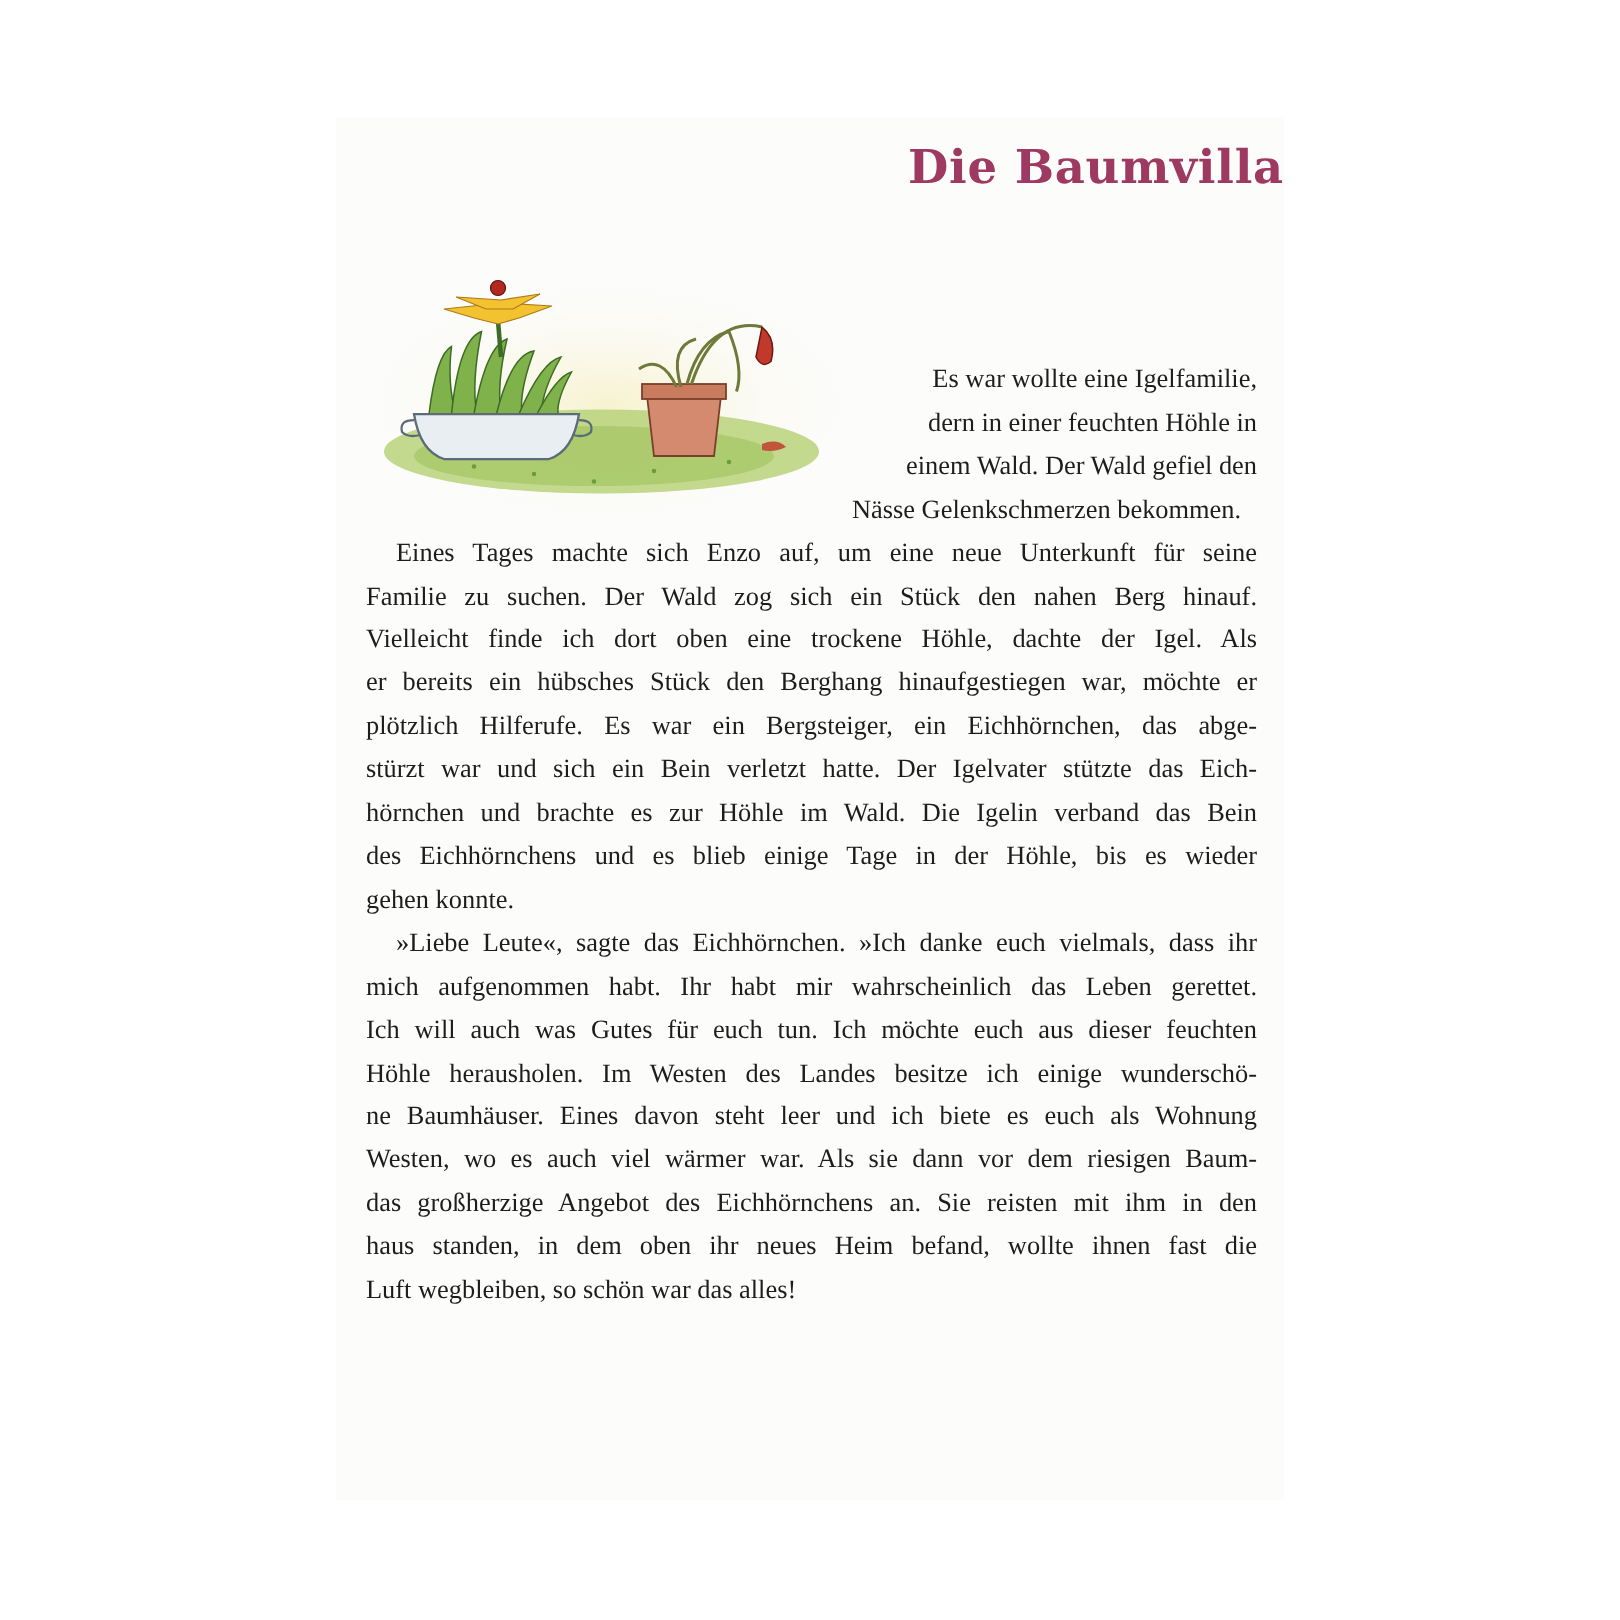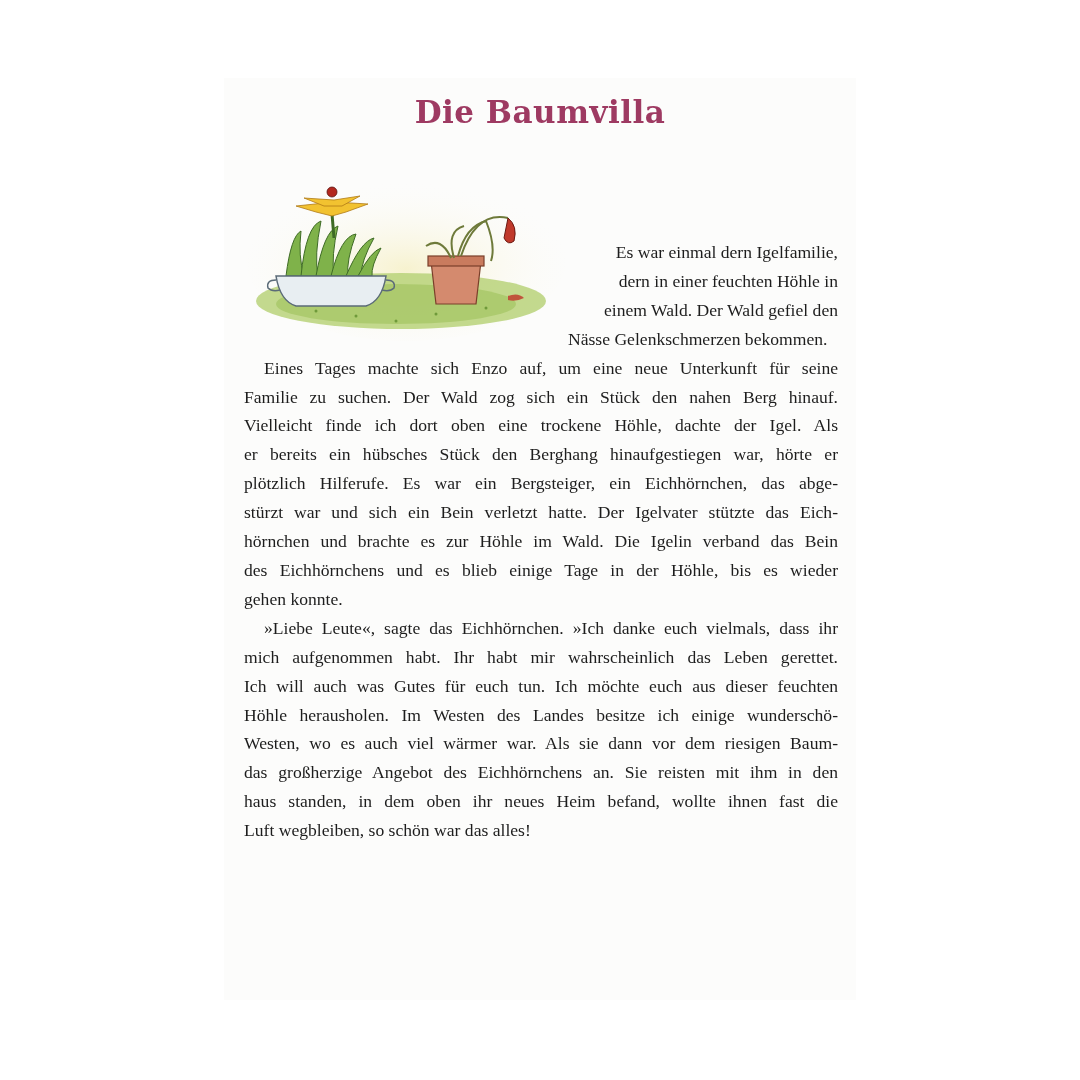--- a/index.html
+++ b/index.html
@@ -12,21 +12,21 @@
     }
     .page {
       position: absolute;
       left: 224px; top: 78px;
       width: 632px; height: 922px;
       background: #fcfcfb;
     }
     .title {
       position: absolute;
       left: 0; right: 0; top: 16px;
-      text-align: center;
+      text-align: right;
       font-family: "DejaVu Serif", "Liberation Serif", serif;
       font-weight: bold;
       font-size: 31px;
       letter-spacing: 0.5px;
       color: #9e3a62;
       margin: 0;
     }
     .illustration {
       position: absolute;
       left: 22px; top: 98px;
@@ -112,42 +112,43 @@
     </g>
     <path d="M262 42 Q272 50 268 65 Q262 70 258 62 Z" fill="#c0392b" stroke="#6b1a12" stroke-width="1"></path>
 
     <path d="M262 120 Q272 116 278 122 Q270 126 262 124 Z" fill="#c0543c"></path>
   </svg>
 
   <div class="text">
     <div class="float-spacer"></div>
 
     <p class="para">
-      <span class="line r">Es war einmal dern Igelfamilie,</span>
+      <span class="line r">Es war wollte eine Igelfamilie,</span>
       <span class="line r">dern in einer feuchten Höhle in</span>
       <span class="line r">einem Wald. Der Wald gefiel den</span>
       <span class="line last">Nässe Gelenkschmerzen bekommen.</span>
     </p>
 
     <p class="para">
       <span class="line" style="padding-left:20px">Eines Tages machte sich Enzo auf, um eine neue Unterkunft für seine</span>
       <span class="line">Familie zu suchen. Der Wald zog sich ein Stück den nahen Berg hinauf.</span>
       <span class="line">Vielleicht finde ich dort oben eine trockene Höhle, dachte der Igel. Als</span>
-      <span class="line">er bereits ein hübsches Stück den Berghang hinaufgestiegen war, hörte er</span>
+      <span class="line">er bereits ein hübsches Stück den Berghang hinaufgestiegen war, möchte er</span>
       <span class="line">plötzlich Hilferufe. Es war ein Bergsteiger, ein Eichhörnchen, das abge-</span>
       <span class="line">stürzt war und sich ein Bein verletzt hatte. Der Igelvater stützte das Eich-</span>
       <span class="line">hörnchen und brachte es zur Höhle im Wald. Die Igelin verband das Bein</span>
       <span class="line">des Eichhörnchens und es blieb einige Tage in der Höhle, bis es wieder</span>
       <span class="line last">gehen konnte.</span>
     </p>
 
     <p class="para">
       <span class="line" style="padding-left:20px">»Liebe Leute«, sagte das Eichhörnchen. »Ich danke euch vielmals, dass ihr</span>
       <span class="line">mich aufgenommen habt. Ihr habt mir wahrscheinlich das Leben gerettet.</span>
       <span class="line">Ich will auch was Gutes für euch tun. Ich möchte euch aus dieser feuchten</span>
       <span class="line">Höhle herausholen. Im Westen des Landes besitze ich einige wunderschö-</span>
+      <span class="line">ne Baumhäuser. Eines davon steht leer und ich biete es euch als Wohnung</span>
       <span class="line">Westen, wo es auch viel wärmer war. Als sie dann vor dem riesigen Baum-</span>
       <span class="line">das großherzige Angebot des Eichhörnchens an. Sie reisten mit ihm in den</span>
       <span class="line">haus standen, in dem oben ihr neues Heim befand, wollte ihnen fast die</span>
       <span class="line last">Luft wegbleiben, so schön war das alles!</span>
     </p>
   </div>
 </div>
 
 </body></html>

